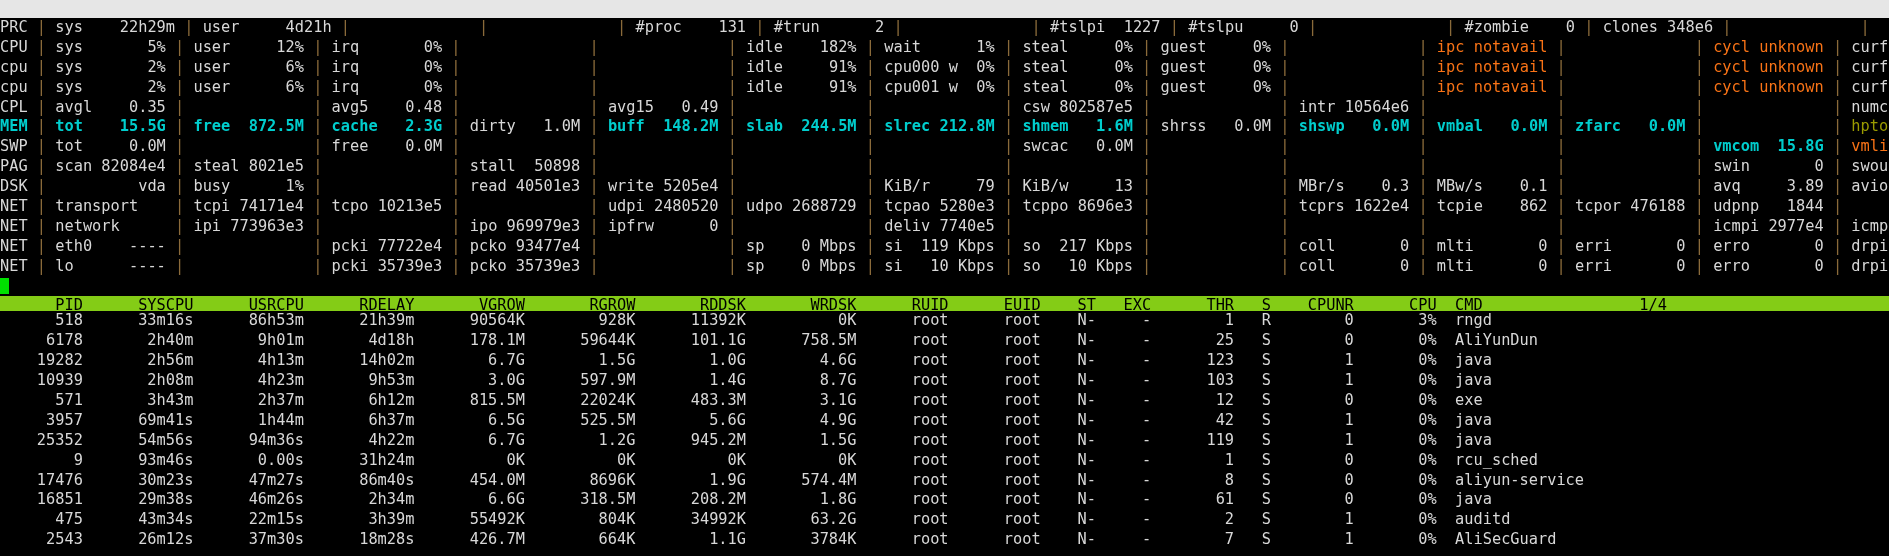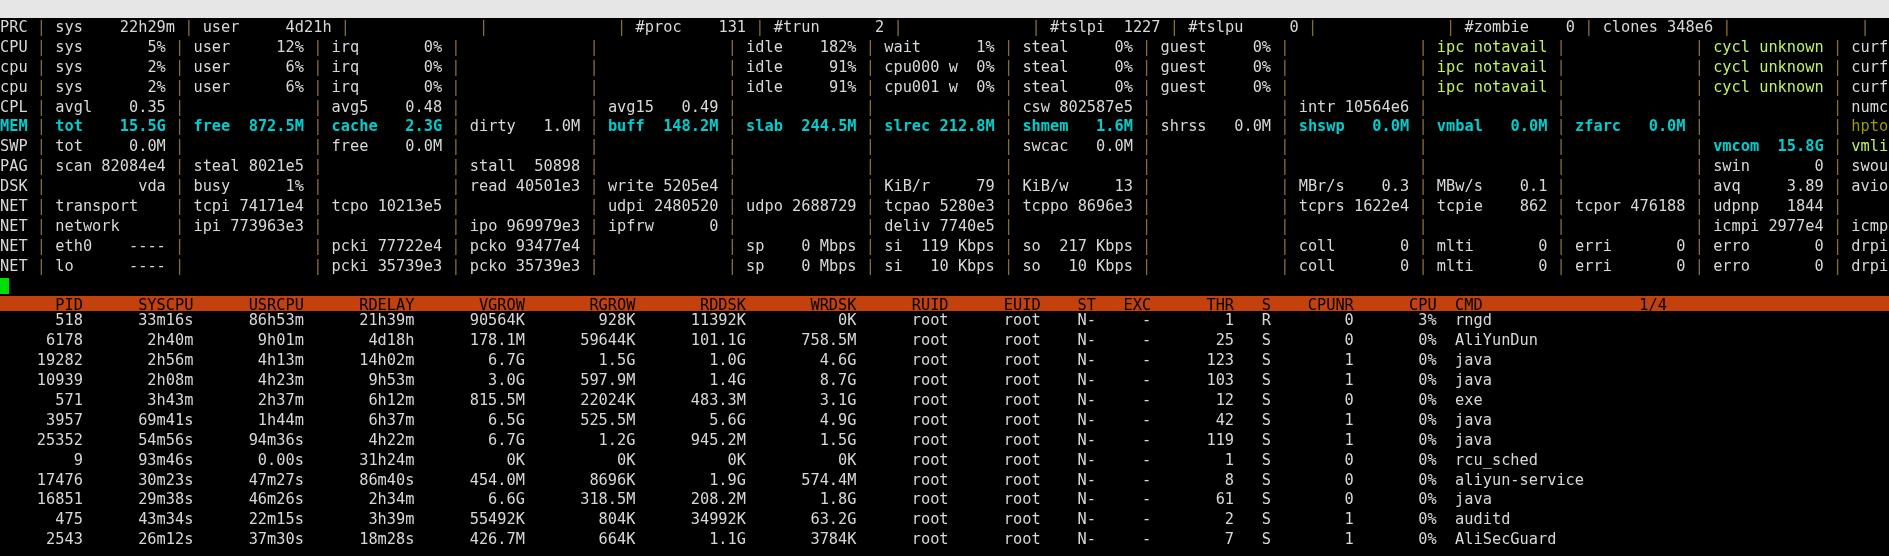--- a/index.html
+++ b/index.html
@@ -32,30 +32,30 @@
   }
   .titlebar {
     background: #e6e6e6;
     color: #000000;
     height: 18px;
     line-height: 18px;
     white-space: pre;
     font-weight: normal;
   }
   .colhdr {
-    background: #c2410c;
+    background: #84cc16;
     color: #000000;
     height: 15px;
     line-height: 19.9px;
     white-space: pre;
   }
   
   .c-white  { color: #d8d8d8; }
   .c-cyan   { color: #00cdcd; font-weight: bold; }
-  .c-dgreen { color: #bef264; }
+  .c-dgreen { color: #f97316; }
   .c-olive  { color: #9a9a00; }
   .c-sep    { color: #8a6a3a; }
   .cursor {
     display: inline-block;
     width: 9.2px;
     height: 16px;
     background: #00e000;
     vertical-align: -3px;
   }
   .sysrows { margin-top: 0px; }

